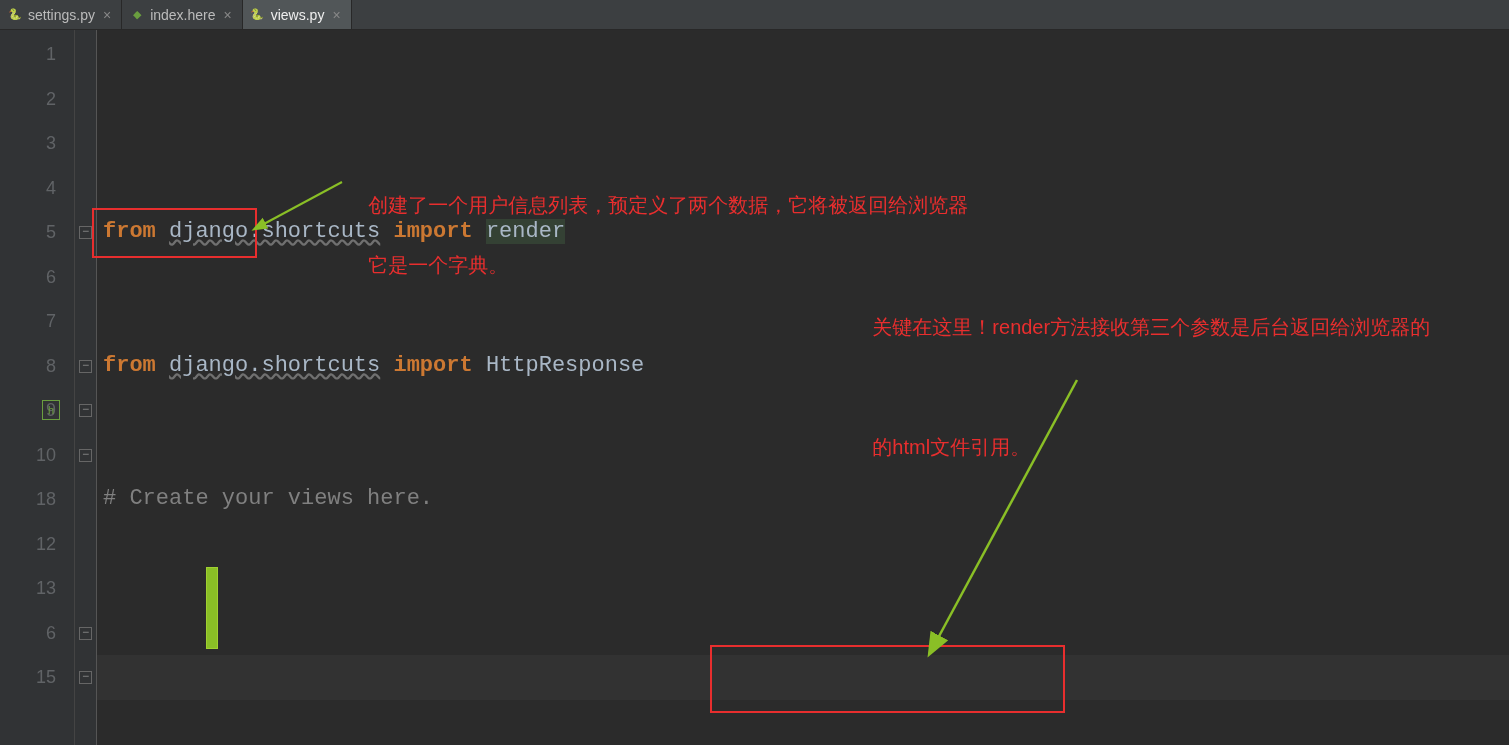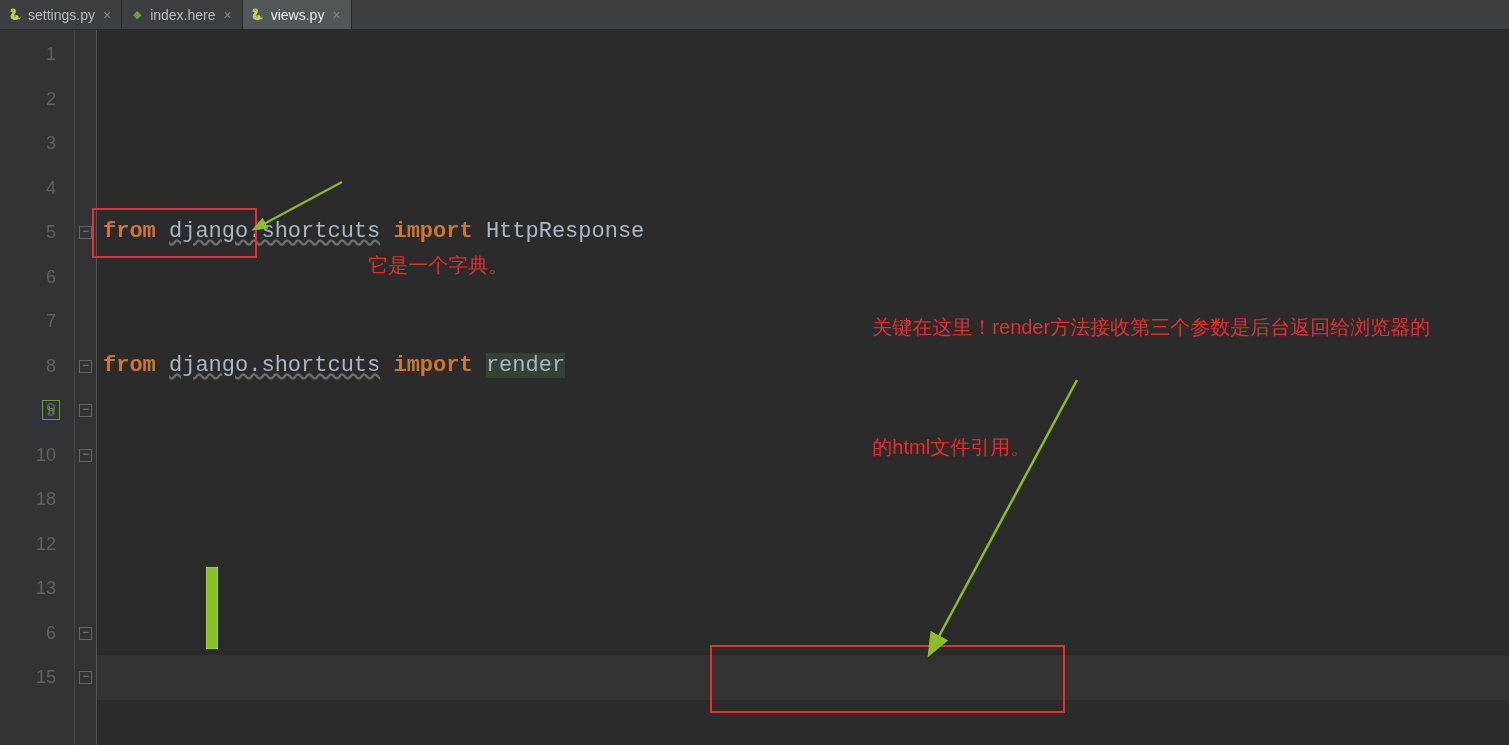--- a/index.html
+++ b/index.html
@@ -170,22 +170,23 @@
     <div class="fold-mark" style="top:calc(2px + 7*44.5px + 16px)">−</div>
     <div class="fold-mark" style="top:calc(2px + 8*44.5px + 16px)">−</div>
     <div class="fold-mark" style="top:calc(2px + 9*44.5px + 16px)">−</div>
     <div class="fold-mark" style="top:calc(2px + 13*44.5px + 16px)">−</div>
     <div class="fold-mark" style="top:calc(2px + 14*44.5px + 16px)">−</div>
   </div>
 
   <div class="code">
     <div class="caret-line-bg" style="top:calc(14*44.5px + 2px)"></div>
 
+    <div class="line"><span class="kw">from</span> <span class="ident wavy">django.shortcuts</span> <span class="kw">import</span> <span style="background:#344134">render</span></div>
     <div class="line"><span class="kw">from</span> <span class="ident wavy">django.shortcuts</span> <span class="kw">import</span> <span>HttpResponse</span></div>
-    <div class="line"><span class="kw">from</span> <span class="ident wavy">django.shortcuts</span> <span class="kw">import</span> <span style="background:#344134">render</span></div>
+    <div class="line"><span class="comment"># Create your views here.</span></div>
     <div class="line"><span></span></div>
     <div class="line"></div>
     
     
     
     
     
     
     
     
@@ -194,21 +195,21 @@
 
     
     <div class="red-box" style="left:-5px; top:calc(4*44.5px + 0px); width:165px; height:50px;"></div>
     <div class="red-box" style="left:613px; top:calc(14*44.5px - 8px); width:355px; height:68px;"></div>
 
     
     <div class="green-bar" style="left:110px; top:calc(12*44.5px + 4px); height:80px;"></div>
 
     
     <div class="anno" style="left:238px; top:130px;">
-      <br>
+      <span>创建了一个用户信息列表，预定义了两个数据，它将被返回给浏览器</span><br>
       <span>它是一个字典。</span>
     </div>
     <div class="anno" style="left:742px; top:252px;">
       <span>关键在这里！render方法接收第三个参数是后台返回给浏览器的</span><br>
       <br>
       <span>的html文件引用。</span>
     </div>
 
     
     <svg class="arrow-svg" style="left:150px; top:140px;" width="120" height="70">

